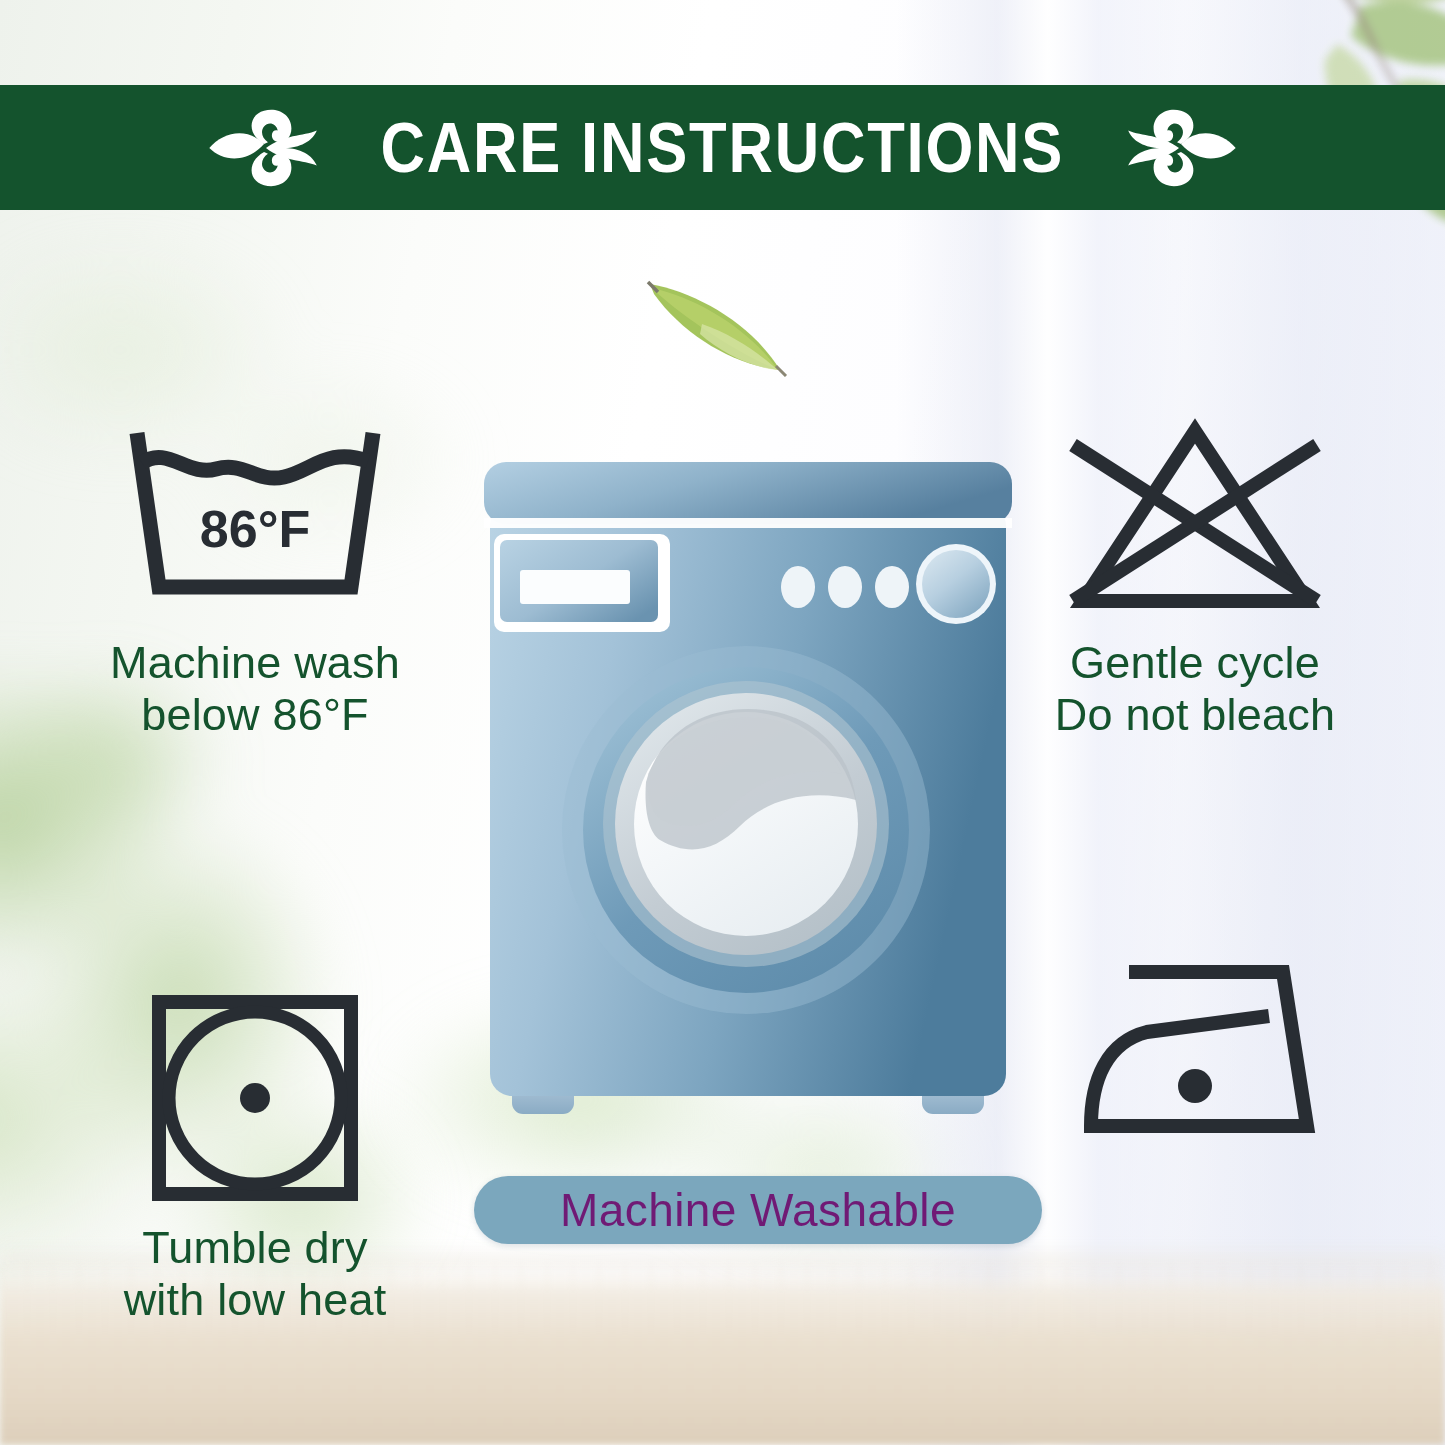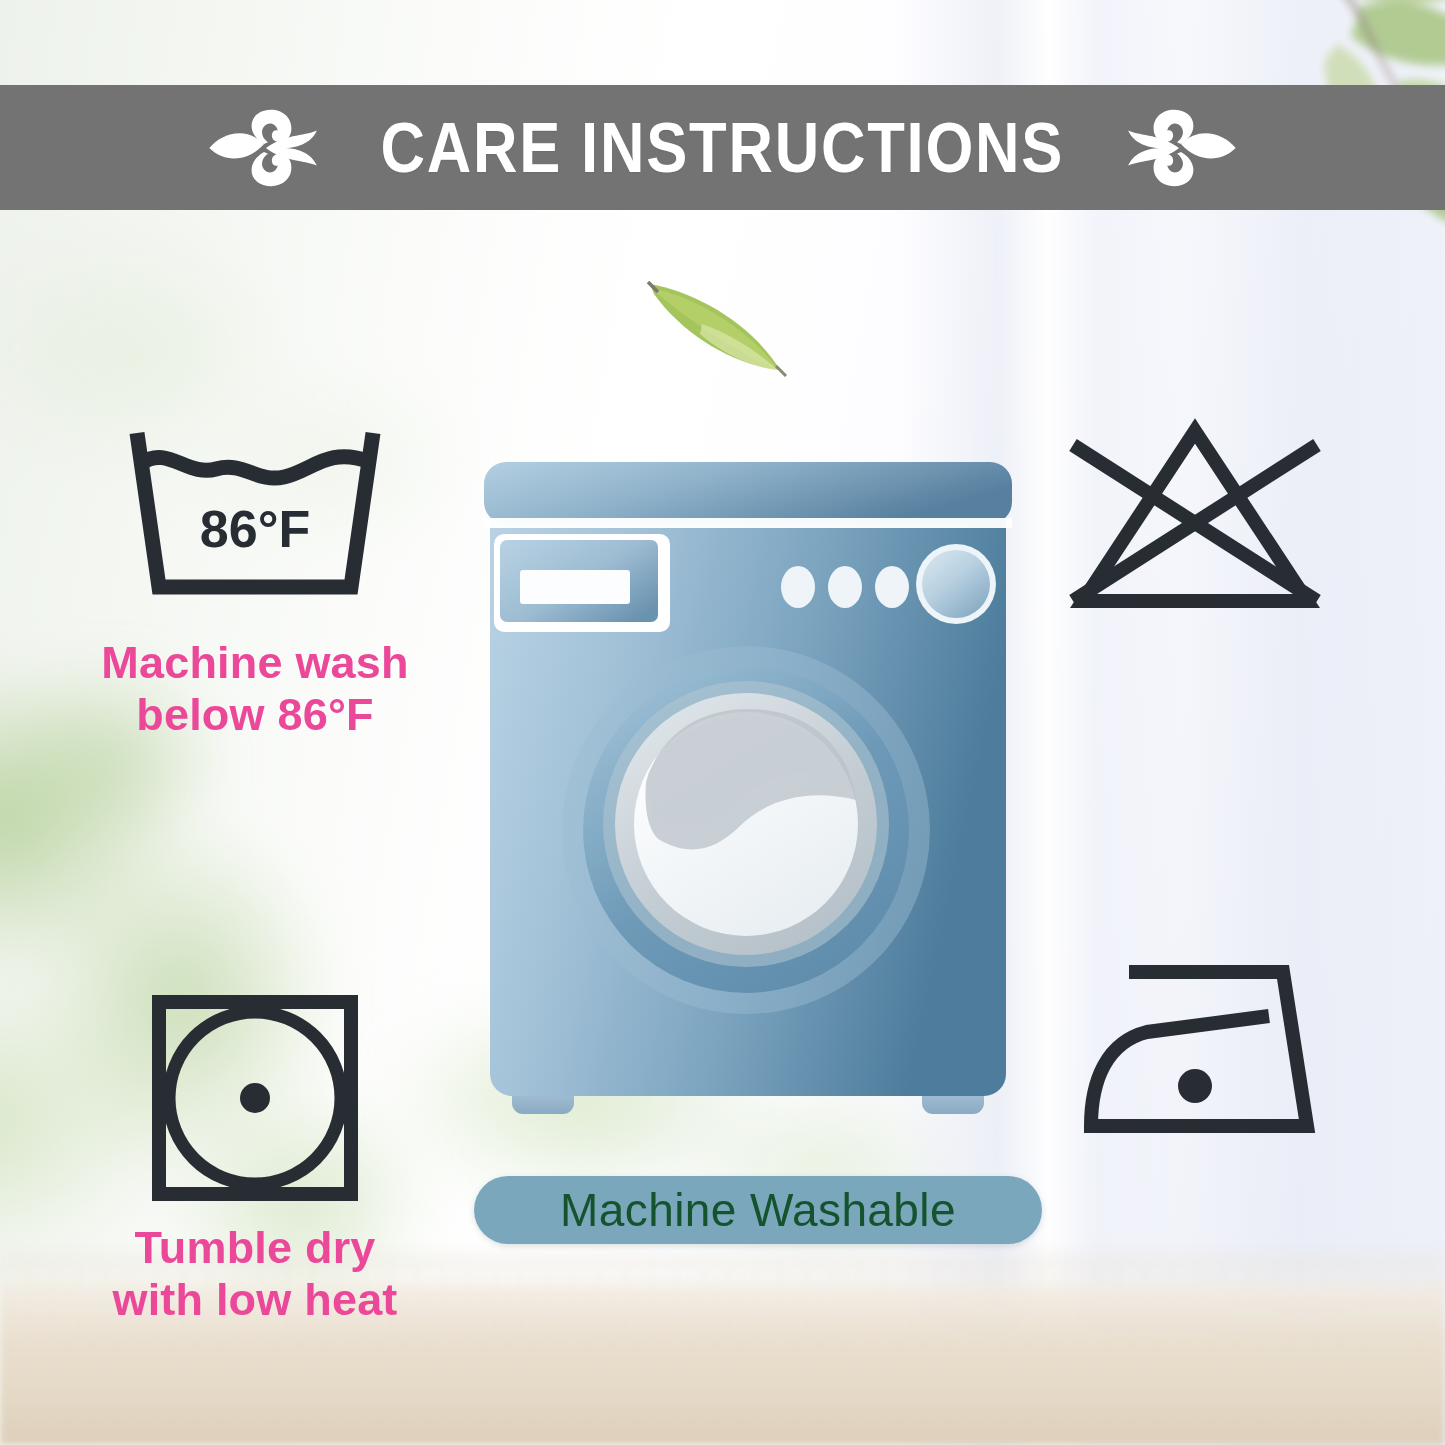--- a/index.html
+++ b/index.html
@@ -73,45 +73,45 @@
   }
   .bg-wood-edge {
     position:absolute; left:0; right:0; bottom:176px; height:26px;
     background:linear-gradient(180deg, rgba(255,255,255,0) 0%, rgba(236,230,220,.55) 100%);
     filter:blur(6px);
   }
 
   
   #banner {
     position:absolute; left:0; top:85px; width:100%; height:125px;
-    background:#737373;
+    background:#14532d;
     z-index:3;
     display:flex; align-items:center; justify-content:center; gap:9px;
   }
   .banner-title {
     color:#ffffff;
     font-size:70px;
     font-weight:700;
     letter-spacing:2px;
     line-height:1;
     transform:scaleX(.88);
     white-space:nowrap;
     text-shadow:0 1px 2px rgba(0,0,0,.07);
   }
   .flourish { width:118px; height:86px; flex:none; }
   .flourish.right { transform:scaleX(-1); }
 
   
   .cell { position:absolute; z-index:4; text-align:center; }
   .cell .sym { display:block; margin:0 auto; }
   .cell .caption {
-    color:#ec4899;
+    color:#14532d;
     font-size:45px;
     line-height:1.16;
-    font-weight:700;
+    font-weight:400;
     white-space:pre-line;
     margin-top:14px;
     letter-spacing:.2px;
   }
 
   #cell-wash   { left:20px;   top:415px;  width:470px; }
   #cell-bleach { left:960px;  top:415px;  width:470px; }
   #cell-dry    { left:20px;   top:992px;  width:470px; }
   #cell-iron   { left:960px;  top:950px;  width:470px; }
 
@@ -131,21 +131,21 @@
   #leaf { position:absolute; left:640px; top:272px; width:150px; height:105px; z-index:4; }
 
   
   #badge {
     position:absolute; left:474px; top:1176px; width:568px; height:68px;
     background:#7ba7bd; border-radius:34px; z-index:5;
     display:flex; align-items:center; justify-content:center;
     box-shadow:0 2px 6px rgba(60,90,110,.18);
   }
   #badge .badge-text {
-    color:#14532d; font-size:46px; font-weight:400; letter-spacing:.4px; line-height:1;
+    color:#701a75; font-size:46px; font-weight:400; letter-spacing:.4px; line-height:1;
   }
 </style>
 </head>
 <body>
 
 <div id="bg">
   <div class="bg-base"></div>
   <div class="bg-foliage-top"></div>
   <div class="bg-foliage-left"></div>
   <div class="bg-foliage-mid"></div>
@@ -301,20 +301,22 @@
   <div class="caption">Machine wash
 below 86°F</div>
 </div>
 
 <div class="cell" id="cell-bleach">
   <svg class="sym" width="280" height="200" viewBox="0 0 280 200">
     <path d="M140 16 L252 186 L28 186 Z" fill="none" stroke="#282d33" stroke-width="14" stroke-linejoin="miter"></path>
     <line x1="18" y1="30" x2="262" y2="186" stroke="#282d33" stroke-width="14" stroke-linecap="butt"></line>
     <line x1="262" y1="30" x2="18" y2="186" stroke="#282d33" stroke-width="14" stroke-linecap="butt"></line>
   </svg>
+  <div class="caption">Gentle cycle
+Do not bleach</div>
 </div>
 
 <div class="cell" id="cell-dry">
   <svg class="sym" width="212" height="212" viewBox="0 0 212 212">
     <rect x="10" y="10" width="192" height="192" fill="none" stroke="#282d33" stroke-width="14"></rect>
     <circle cx="106" cy="106" r="86" fill="none" stroke="#282d33" stroke-width="13"></circle>
     <circle cx="106" cy="106" r="15" fill="#282d33"></circle>
   </svg>
   <div class="caption">Tumble dry
 with low heat</div>

